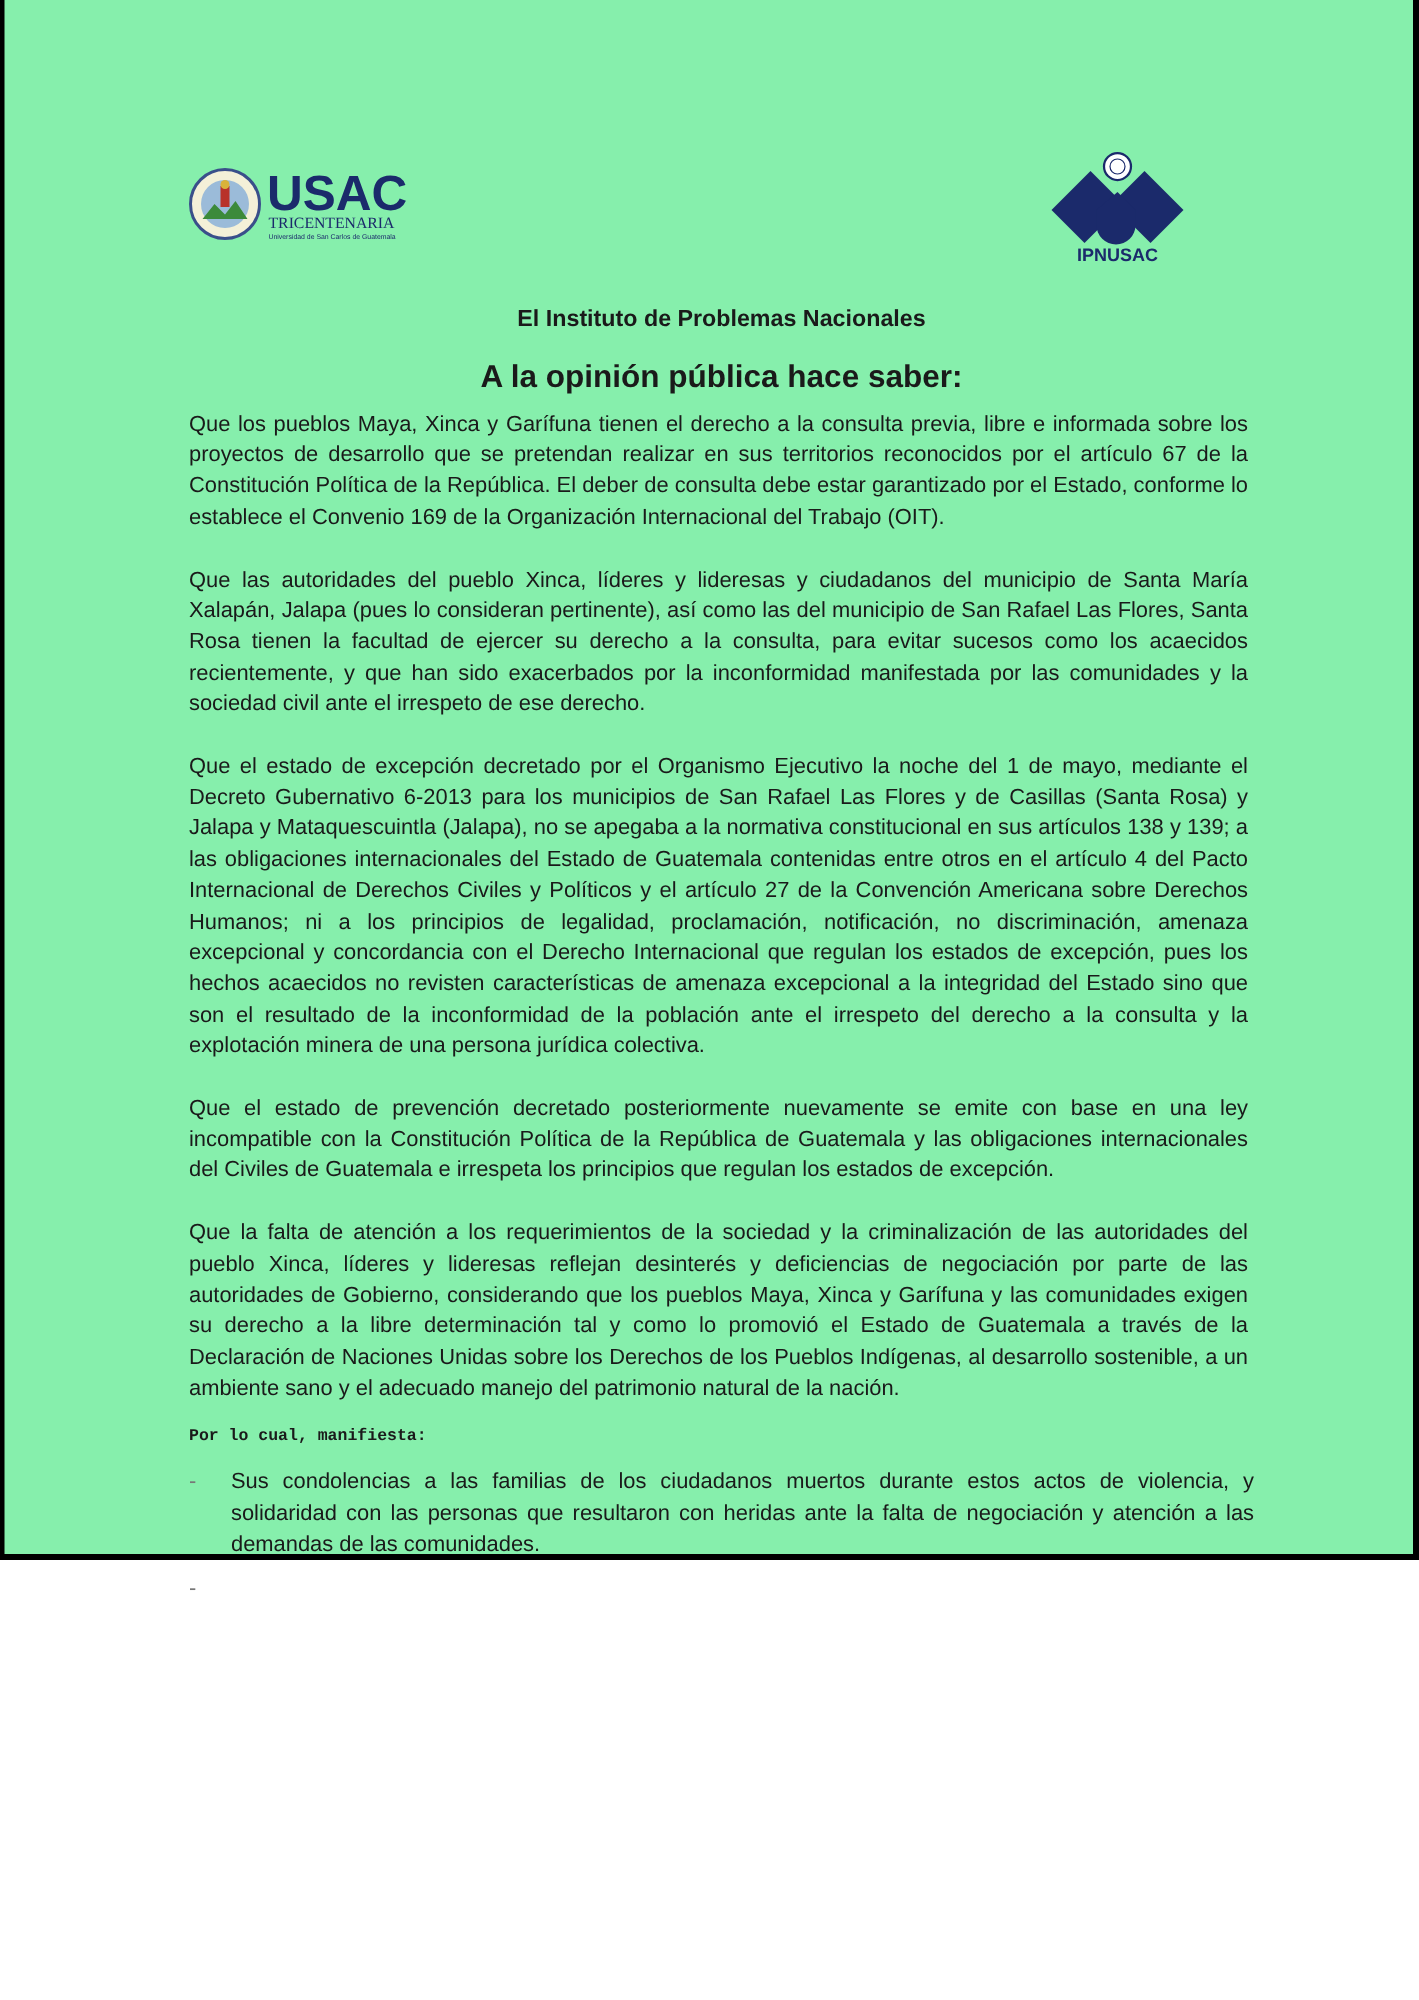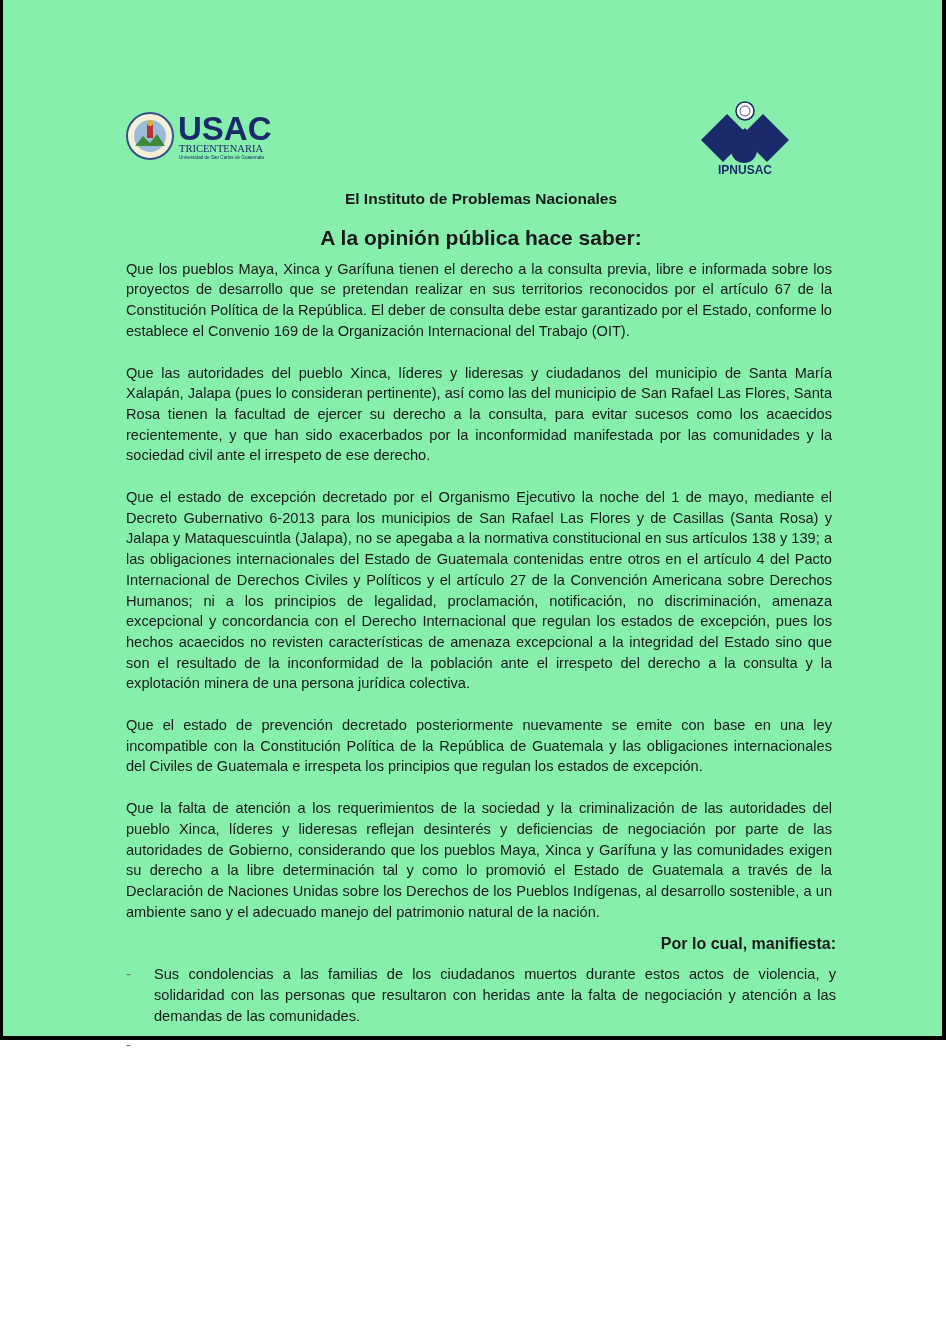--- a/index.html
+++ b/index.html
@@ -9,27 +9,27 @@
     box-sizing:border-box; background:#86efac;
     border-left:3px solid #000; border-right:4px solid #000; border-bottom:4px solid #000;
   }
   .logo-usac { position:absolute; left:123px; top:110px; width:152px; height:52px; }
   .logo-ipn { position:absolute; left:694px; top:100px; width:96px; height:76px; }
   .content {
     position:absolute; left:123px; top:184px; width:710px;
     font-family:"Liberation Sans", sans-serif; color:#1a1a1a;
     font-size:14.6px; line-height:20.7px;
   }
-  .title { text-align:center; font-weight:bold; font-size:15.5px; line-height:21px; margin:4px; }
+  .title { text-align:center; font-weight:bold; font-size:15.5px; line-height:21px; margin:18px; }
   .subtitle { text-align:center; font-weight:bold; font-size:21px; margin:19px 0 10px 0; }
   p.para { margin:0 4px 21px 0; text-align:justify; }
   .list { margin:0; padding:0; list-style:none; }
   .list li { position:relative; padding-left:28px; text-align:justify; margin-bottom:9px; }
   .list li .bullet { position:absolute; left:0; top:0; color:#777; }
-  .subtitle2 { text-align:right; font-weight:bold; font-size:16px; margin:12px 0 9px 0; }
+  .subtitle2 { text-align:left; font-weight:bold; font-size:11px; margin:12px 0 9px 0;font-family:Liberation Mono, monospace; }
 </style>
 </head>
 <body>
 
 <div class="page">
 
   <svg class="logo-usac" viewBox="0 0 152 52">
     <g>
       <circle cx="24" cy="26" r="23" fill="#f4f0d8" stroke="#3a4f8a" stroke-width="2"></circle>
       <circle cx="24" cy="26" r="16" fill="#9bbbd9"></circle>

